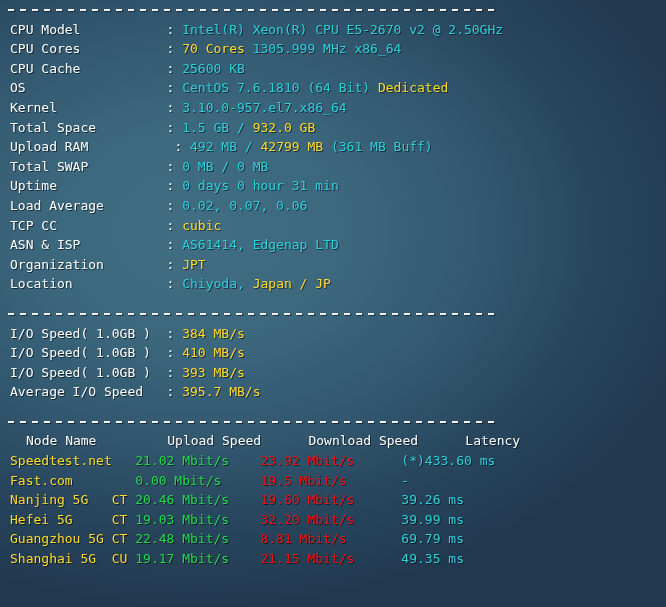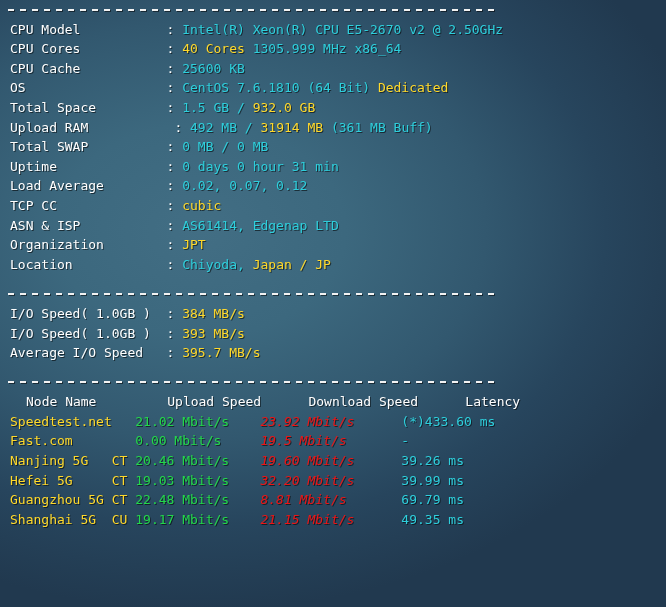--- a/index.html
+++ b/index.html
@@ -46,56 +46,58 @@
     background-image: repeating-linear-gradient(to right,
         #f2f2f2 0px, #f2f2f2 6px, rgba(0,0,0,0) 6px, rgba(0,0,0,0) 12px);
     filter: drop-shadow(1px 1px 0 rgba(0,0,0,0.5));
   }
   .spacer { height: 10px; }
   .lbl   { color: #ffffff; }
   .colon { color: #ffffff; }
   .cyan  { color: #2ecfdc; }
   .yellow{ color: #ffd92b; }
   .green { color: #23d84a; }
-  .red   { color: #ef1414; font-style: italic; }
+  .red   { color: #ef1414; }
   .tbl-head { color: #ffffff; padding-left: 16px; }
 </style>
 </head>
 <body>
 
 <div class="term">
 
   <div class="sep">
       <i></i>
     </div>
 
   <div id="sysinfo-section">
       <div class="line"><span class="lbl">CPU Model           </span><span class="colon">: </span><span class="cyan">Intel(R) Xeon(R) CPU E5-2670 v2 @ 2.50GHz</span></div>
-      <div class="line"><span class="lbl">CPU Cores           </span><span class="colon">: </span><span class="yellow">40 Cores</span><span class="cyan"> 1305.999 MHz x86_64</span></div>
+      <div class="line"><span class="lbl">CPU Cores           </span><span class="colon">: </span><span class="yellow">70 Cores</span><span class="cyan"> 1305.999 MHz x86_64</span></div>
       <div class="line"><span class="lbl">CPU Cache           </span><span class="colon">: </span><span class="cyan">25600 KB</span></div>
       <div class="line"><span class="lbl">OS                  </span><span class="colon">: </span><span class="cyan">CentOS 7.6.1810 (64 Bit) </span><span class="yellow">Dedicated</span></div>
+      <div class="line"><span class="lbl">Kernel              </span><span class="colon">: </span><span class="cyan">3.10.0-957.el7.x86_64</span></div>
       <div class="line"><span class="lbl">Total Space         </span><span class="colon">: </span><span class="cyan">1.5 GB / </span><span class="yellow">932.0 GB</span></div>
-      <div class="line"><span class="lbl">Upload RAM           </span><span class="colon">: </span><span class="cyan">492 MB / </span><span class="yellow">31914 MB</span><span class="cyan"> (361 MB Buff)</span></div>
+      <div class="line"><span class="lbl">Upload RAM           </span><span class="colon">: </span><span class="cyan">492 MB / </span><span class="yellow">42799 MB</span><span class="cyan"> (361 MB Buff)</span></div>
       <div class="line"><span class="lbl">Total SWAP          </span><span class="colon">: </span><span class="cyan">0 MB / 0 MB</span></div>
       <div class="line"><span class="lbl">Uptime              </span><span class="colon">: </span><span class="cyan">0 days 0 hour 31 min</span></div>
-      <div class="line"><span class="lbl">Load Average        </span><span class="colon">: </span><span class="cyan">0.02, 0.07, 0.12</span></div>
+      <div class="line"><span class="lbl">Load Average        </span><span class="colon">: </span><span class="cyan">0.02, 0.07, 0.06</span></div>
       <div class="line"><span class="lbl">TCP CC              </span><span class="colon">: </span><span class="yellow">cubic</span></div>
       <div class="line"><span class="lbl">ASN &amp; ISP           </span><span class="colon">: </span><span class="cyan">AS61414, Edgenap LTD</span></div>
       <div class="line"><span class="lbl">Organization        </span><span class="colon">: </span><span class="yellow">JPT</span></div>
       <div class="line"><span class="lbl">Location            </span><span class="colon">: </span><span class="cyan">Chiyoda, </span><span class="yellow">Japan / JP</span></div>
     </div>
 
   <div class="spacer"></div>
 
   <div class="sep">
       <i></i>
     </div>
 
   <div id="iotest-section">
       <div class="line"><span class="lbl">I/O Speed( 1.0GB )  </span><span class="colon">: </span><span class="yellow">384 MB/s</span></div>
+      <div class="line"><span class="lbl">I/O Speed( 1.0GB )  </span><span class="colon">: </span><span class="yellow">410 MB/s</span></div>
       <div class="line"><span class="lbl">I/O Speed( 1.0GB )  </span><span class="colon">: </span><span class="yellow">393 MB/s</span></div>
       <div class="line"><span class="lbl">Average I/O Speed   </span><span class="colon">: </span><span class="yellow">395.7 MB/s</span></div>
     </div>
 
   <div class="spacer"></div>
 
   <div class="sep">
       <i></i>
     </div>
 

